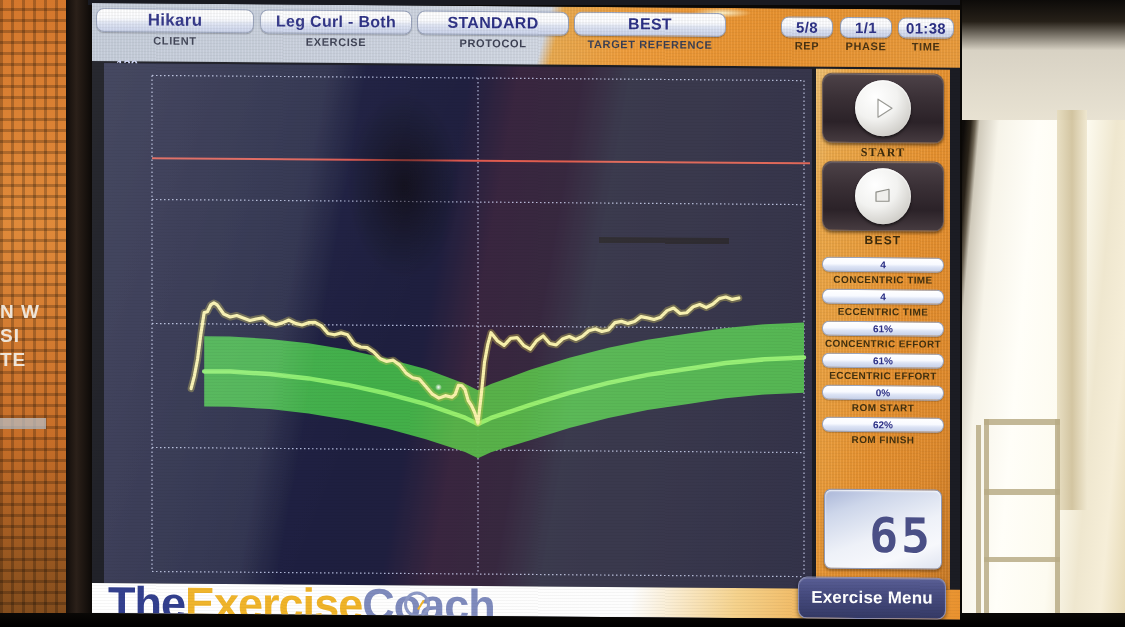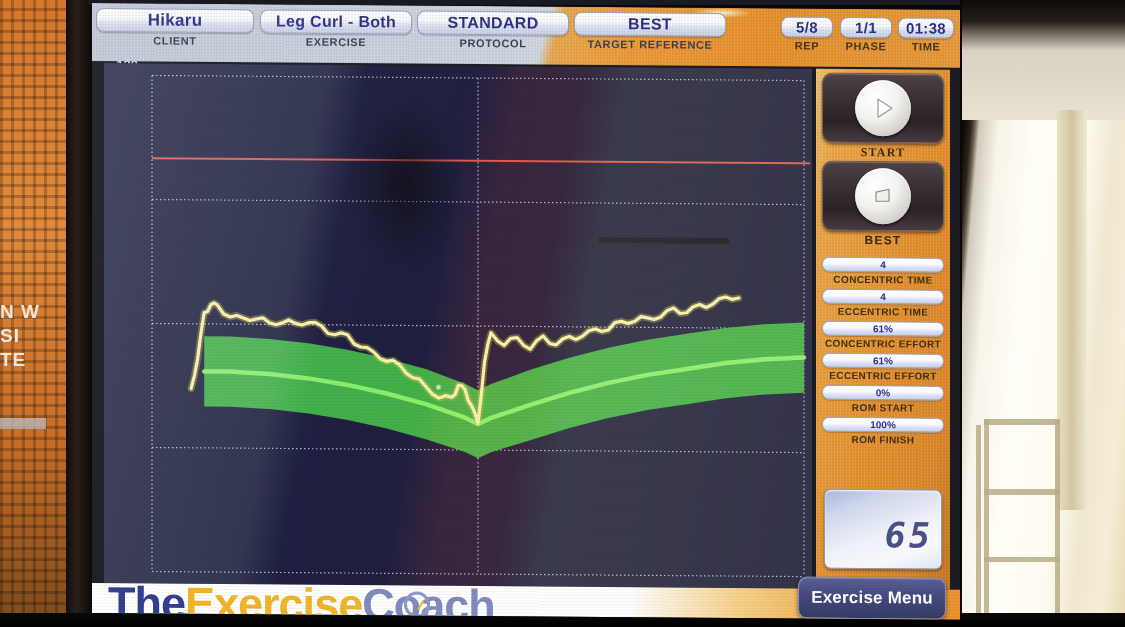--- a/index.html
+++ b/index.html
@@ -213,25 +213,24 @@
     position: absolute; left: 8px; top: 420px; width: 118px; height: 80px;
     border-radius: 7px;
     background: linear-gradient(160deg, #aab6d8 0%, #cdd6ea 22%, #eef1f8 55%, #f7f8fc 78%, #dfe4f0 100%);
     border: 1px solid #8e99b8;
     box-shadow: inset 0 1px 2px #fff, 0 2px 3px rgba(0,0,0,.35);
     overflow: hidden;
   }
   .lcd-val {
     position: absolute; right: 8px; bottom: 6px;
     font-family: "DejaVu Sans Mono", monospace;
-    font-size: 35px; font-weight: bold; line-height: 54px;
+    font-size: 48px; font-weight: bold; line-height: 54px;
     color: #4a4f86;
     letter-spacing: 3px;
     text-shadow: 0 1px 0 rgba(255,255,255,.7);
-    font-style: italic;
   }
 
   
   .footer {
     position: absolute; left: 0; top: 580px; width: 868px; height: 30px;
     background: linear-gradient(100deg,#ffffff 0%, #fdfdfd 62%, #f5d28c 74%, #eeab4c 86%, #e9922f 100%);
     overflow: hidden;
   }
   .logo {
     position: absolute; left: 16px; top: -6px;
@@ -400,21 +399,21 @@
 
       <div class="statpill" style="top:252px;">61%</div>
       <div class="statcap" style="top:269px;">CONCENTRIC EFFORT</div>
 
       <div class="statpill" style="top:284px;">61%</div>
       <div class="statcap" style="top:301px;">ECCENTRIC EFFORT</div>
 
       <div class="statpill" style="top:316px;">0%</div>
       <div class="statcap" style="top:333px;">ROM START</div>
 
-      <div class="statpill" style="top:348px;">100%</div>
+      <div class="statpill" style="top:348px;">62%</div>
       <div class="statcap" style="top:365px;">ROM FINISH</div>
 
       <div class="lcd">
         <div class="lcd-val">65</div>
       </div>
     </div>
   </div>
 
   <div class="footer">
     <div class="logo">

